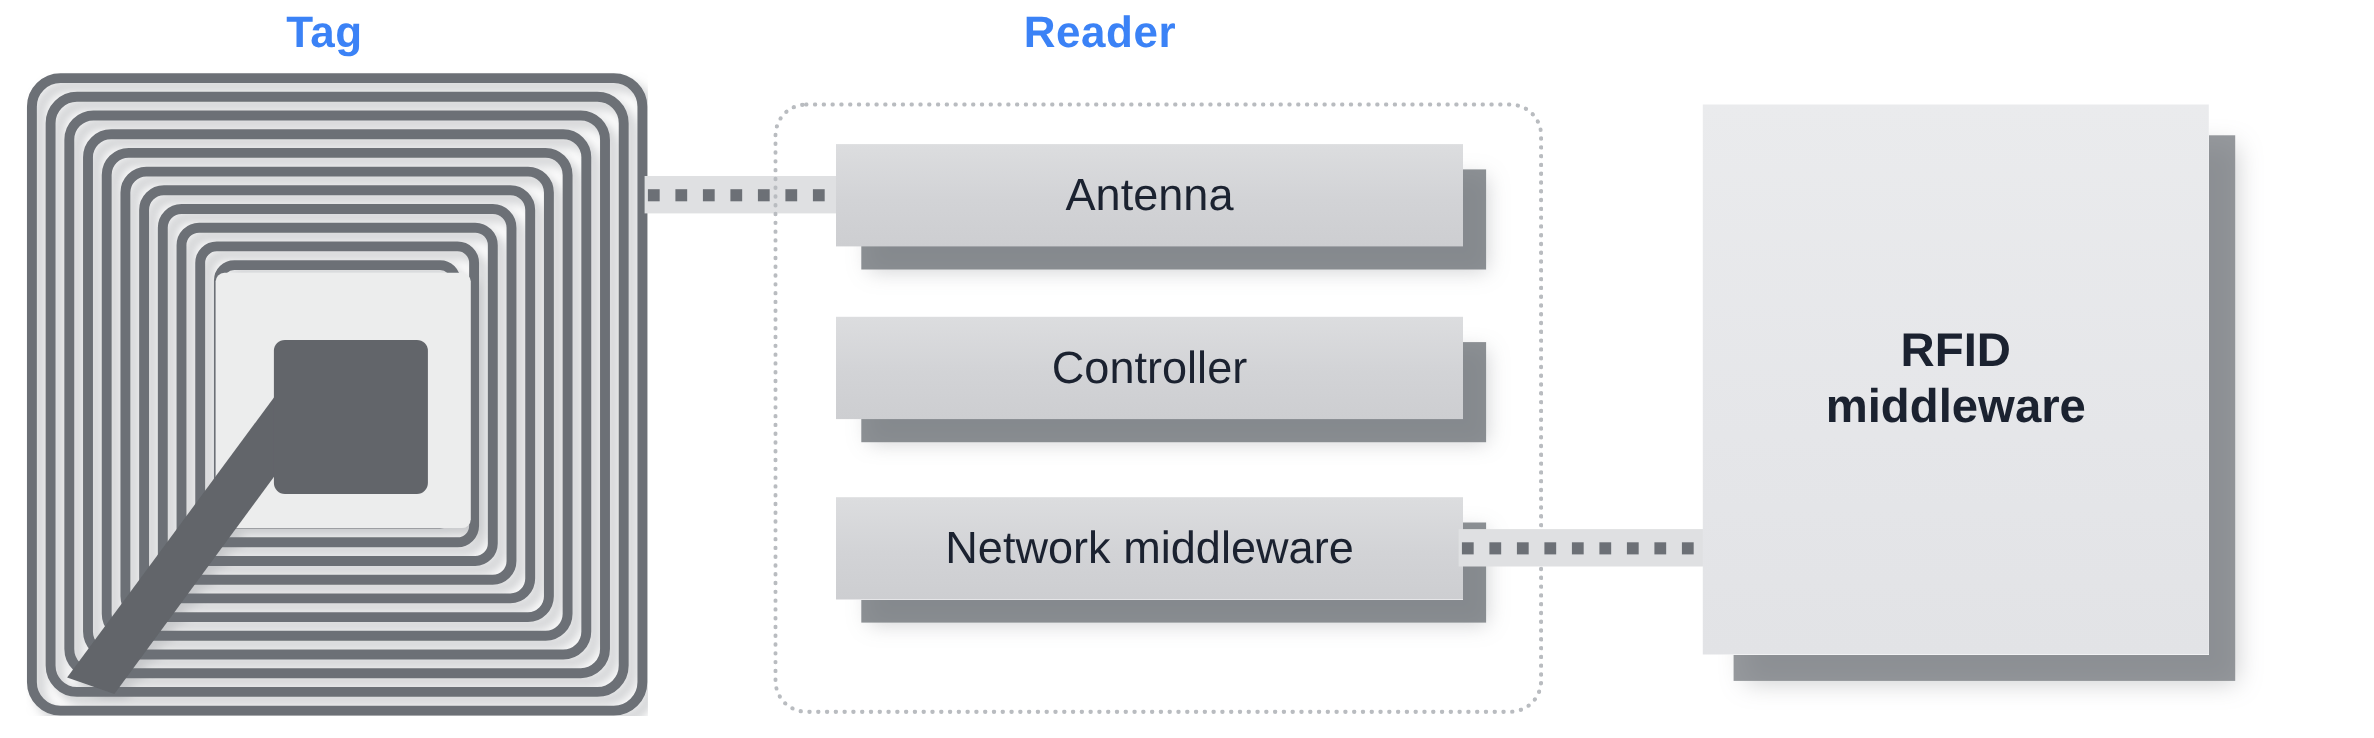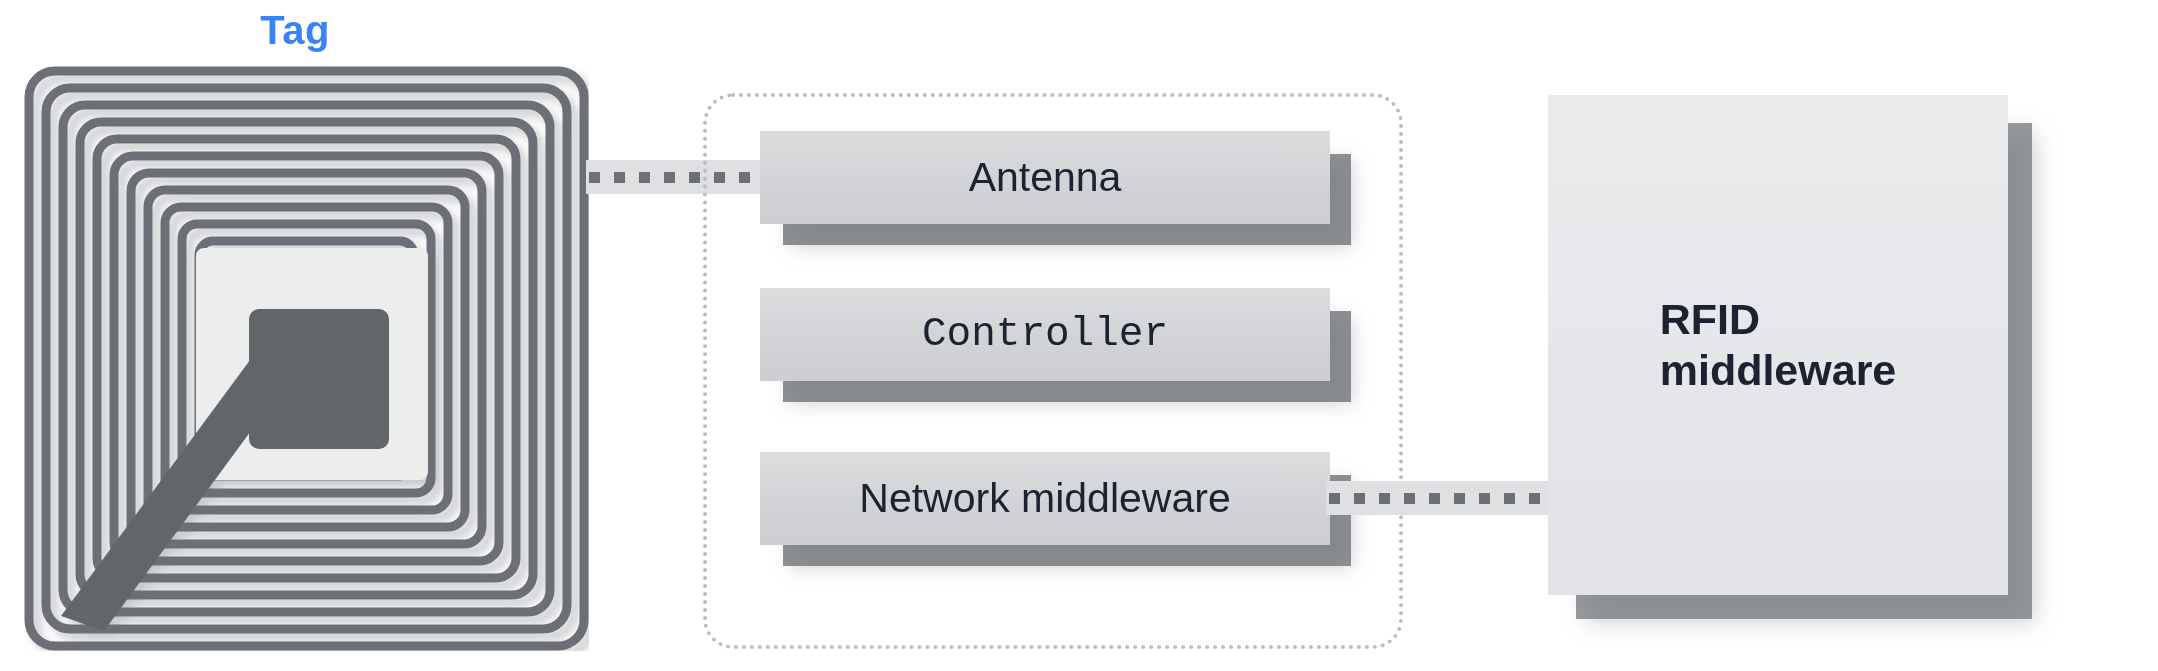--- a/index.html
+++ b/index.html
@@ -74,21 +74,21 @@
     box-sizing: border-box;
   }
   .comp-label {
     font-size: 41px;
     color: #1b2230;
     white-space: nowrap;
     line-height: 1;
     text-align: center;
   }
   #box-antenna   { left: 760px; top: 131px; width: 570px; height: 93px; }
-  #box-controller{ left: 760px; top: 288px; width: 570px; height: 93px; font-family: Liberation Mono, monospace; }
+  #box-controller{ left: 760px; top: 288px; width: 570px; height: 93px; }
   #box-network   { left: 760px; top: 452px; width: 570px; height: 93px; }
 
   
   #middleware-box {
     position: absolute;
     left: 1548px;
     top: 95px;
     width: 460px;
     height: 500px;
     background: linear-gradient(180deg, #eaebed 0%, #e5e6e9 60%, #e2e3e6 100%);
@@ -96,21 +96,21 @@
                 32px 32px 22px -6px rgba(124,128,133,0.40);
     display: flex;
     align-items: center;
     justify-content: center;
     box-sizing: border-box;
   }
   #middleware-label {
     font-size: 43px;
     font-weight: bold;
     color: #1b2230;
-    text-align: left;
+    text-align: center;
     line-height: 1.18;
     white-space: pre-line;
   }
 
   
   .connector {
     position: absolute;
     height: 34px;
     background: #dfe0e2;
     display: flex;
@@ -168,20 +168,21 @@
 
         <rect x="225" y="243" width="140" height="140" rx="10" ry="10" fill="#62656a"></rect>
       </g>
     </svg>
   </div>
 
   <div class="connector" id="connector-tag-reader">
     <div class="dots"></div>
   </div>
 
+  <div class="heading" id="reader-heading">Reader</div>
 
   <div id="reader-container"></div>
 
   <div class="comp-box" id="box-antenna">
     <span class="comp-label">Antenna</span>
   </div>
 
   <div class="comp-box" id="box-controller">
     <span class="comp-label">Controller</span>
   </div>

